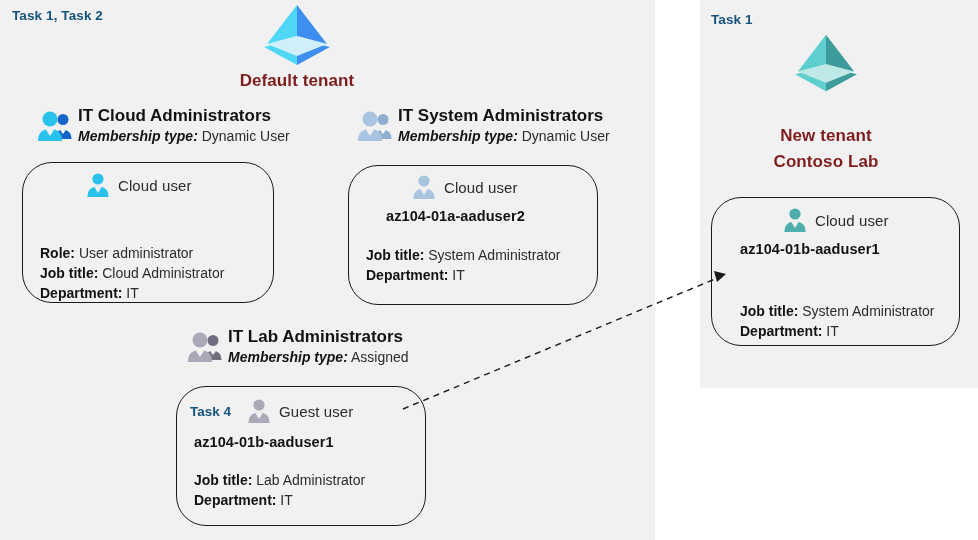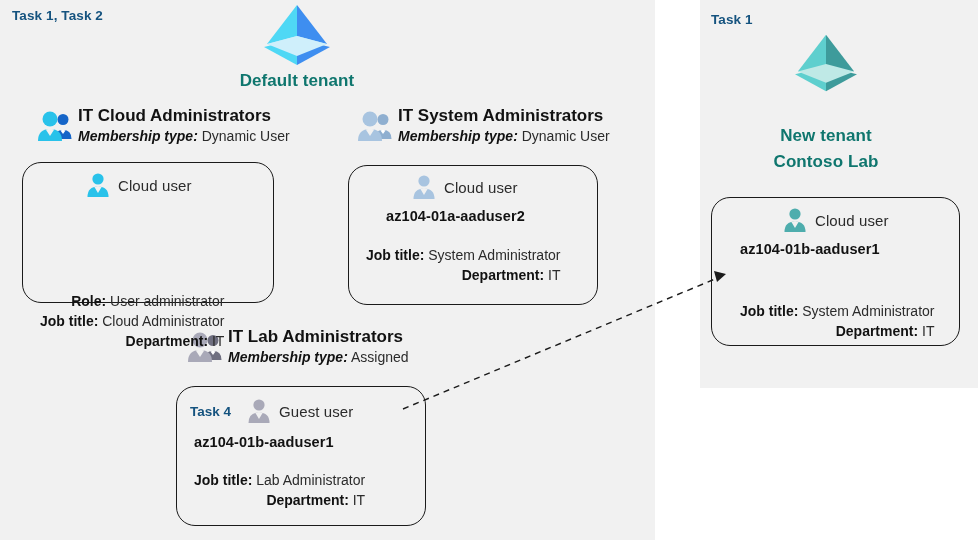--- a/index.html
+++ b/index.html
@@ -17,37 +17,37 @@
     position:absolute;font-size:13.5px;font-weight:bold;color:#15537f;
     letter-spacing:.1px;white-space:nowrap;
   }
 
   
   .tenant-icon{position:absolute;}
   .tenant-icon svg{display:block;}
 
   
   .tenant-caption{
-    position:absolute;font-size:17px;font-weight:bold;color:#0f766e;
+    position:absolute;font-size:17px;font-weight:bold;color:#7f1d1d;
     white-space:nowrap;text-align:center;letter-spacing:.1px;
   }
   .tenant-caption.l2{line-height:24px;}
 
   
   .group{position:absolute;}
   .group-icon{position:absolute;left:0;top:4px;width:40px;height:32px;}
   .group-text{position:absolute;left:42px;top:0;white-space:nowrap;}
   .group-name{font-size:17px;font-weight:bold;color:#121212;line-height:20px;}
   .group-meta{font-size:14px;line-height:21px;color:#2b2b2b;}
   .group-meta b{font-weight:bold;color:#121212;font-style:italic;}
 
   
   .card{
-    position:absolute;border:1.3px solid #1b1b1b;border-radius:19px;
-    background:transparent;box-sizing:border-box;text-align:right;
+    position:absolute;border:1.3px solid #1b1b1b;border-radius:30px;
+    background:transparent;box-sizing:border-box;
   }
   .card-head{position:absolute;display:flex;align-items:center;white-space:nowrap;}
   .card-head .t4{
     font-size:13.5px;font-weight:bold;color:#15537f;margin-right:15px;
   }
   .person-icon{width:26px;height:26px;flex:0 0 26px;}
   .card-head .role-text{
     font-size:15px;color:#2b2b2b;margin-left:7px;letter-spacing:.1px;
   }
   .card-user{
@@ -150,21 +150,21 @@
   <div class="card-head" style="left:62px;top:9px;">
     <span class="person-icon">
       <svg width="26" height="26" viewBox="0 0 26 26">
         <circle cx="13" cy="7" r="5.6" fill="#29c2ea"></circle>
         <path d="M2.5 25 q0-10.5 10.5-10.5 q10.5 0 10.5 10.5 Z" fill="#29c2ea"></path>
         <path d="M9.4 15 L13 21 L16.6 15 L13 13.9 Z" fill="#f1f1f1"></path>
       </svg>
     </span>
     <span class="role-text">Cloud user</span>
   </div>
-  <div class="card-props" style="left:17px;top:80px;margin-top:48px;">
+  <div class="card-props" style="left:17px;top:80px;">
     <div class="row"><b>Role:</b> <span>User administrator</span></div>
     <div class="row"><b>Job title:</b> <span>Cloud Administrator</span></div>
     <div class="row"><b>Department:</b> <span>IT</span></div>
   </div>
 </div>
 
 <div class="card" style="left:348px;top:165px;width:250px;height:140px;">
   <div class="card-head" style="left:62px;top:8px;">
     <span class="person-icon">
       <svg width="26" height="26" viewBox="0 0 26 26">

